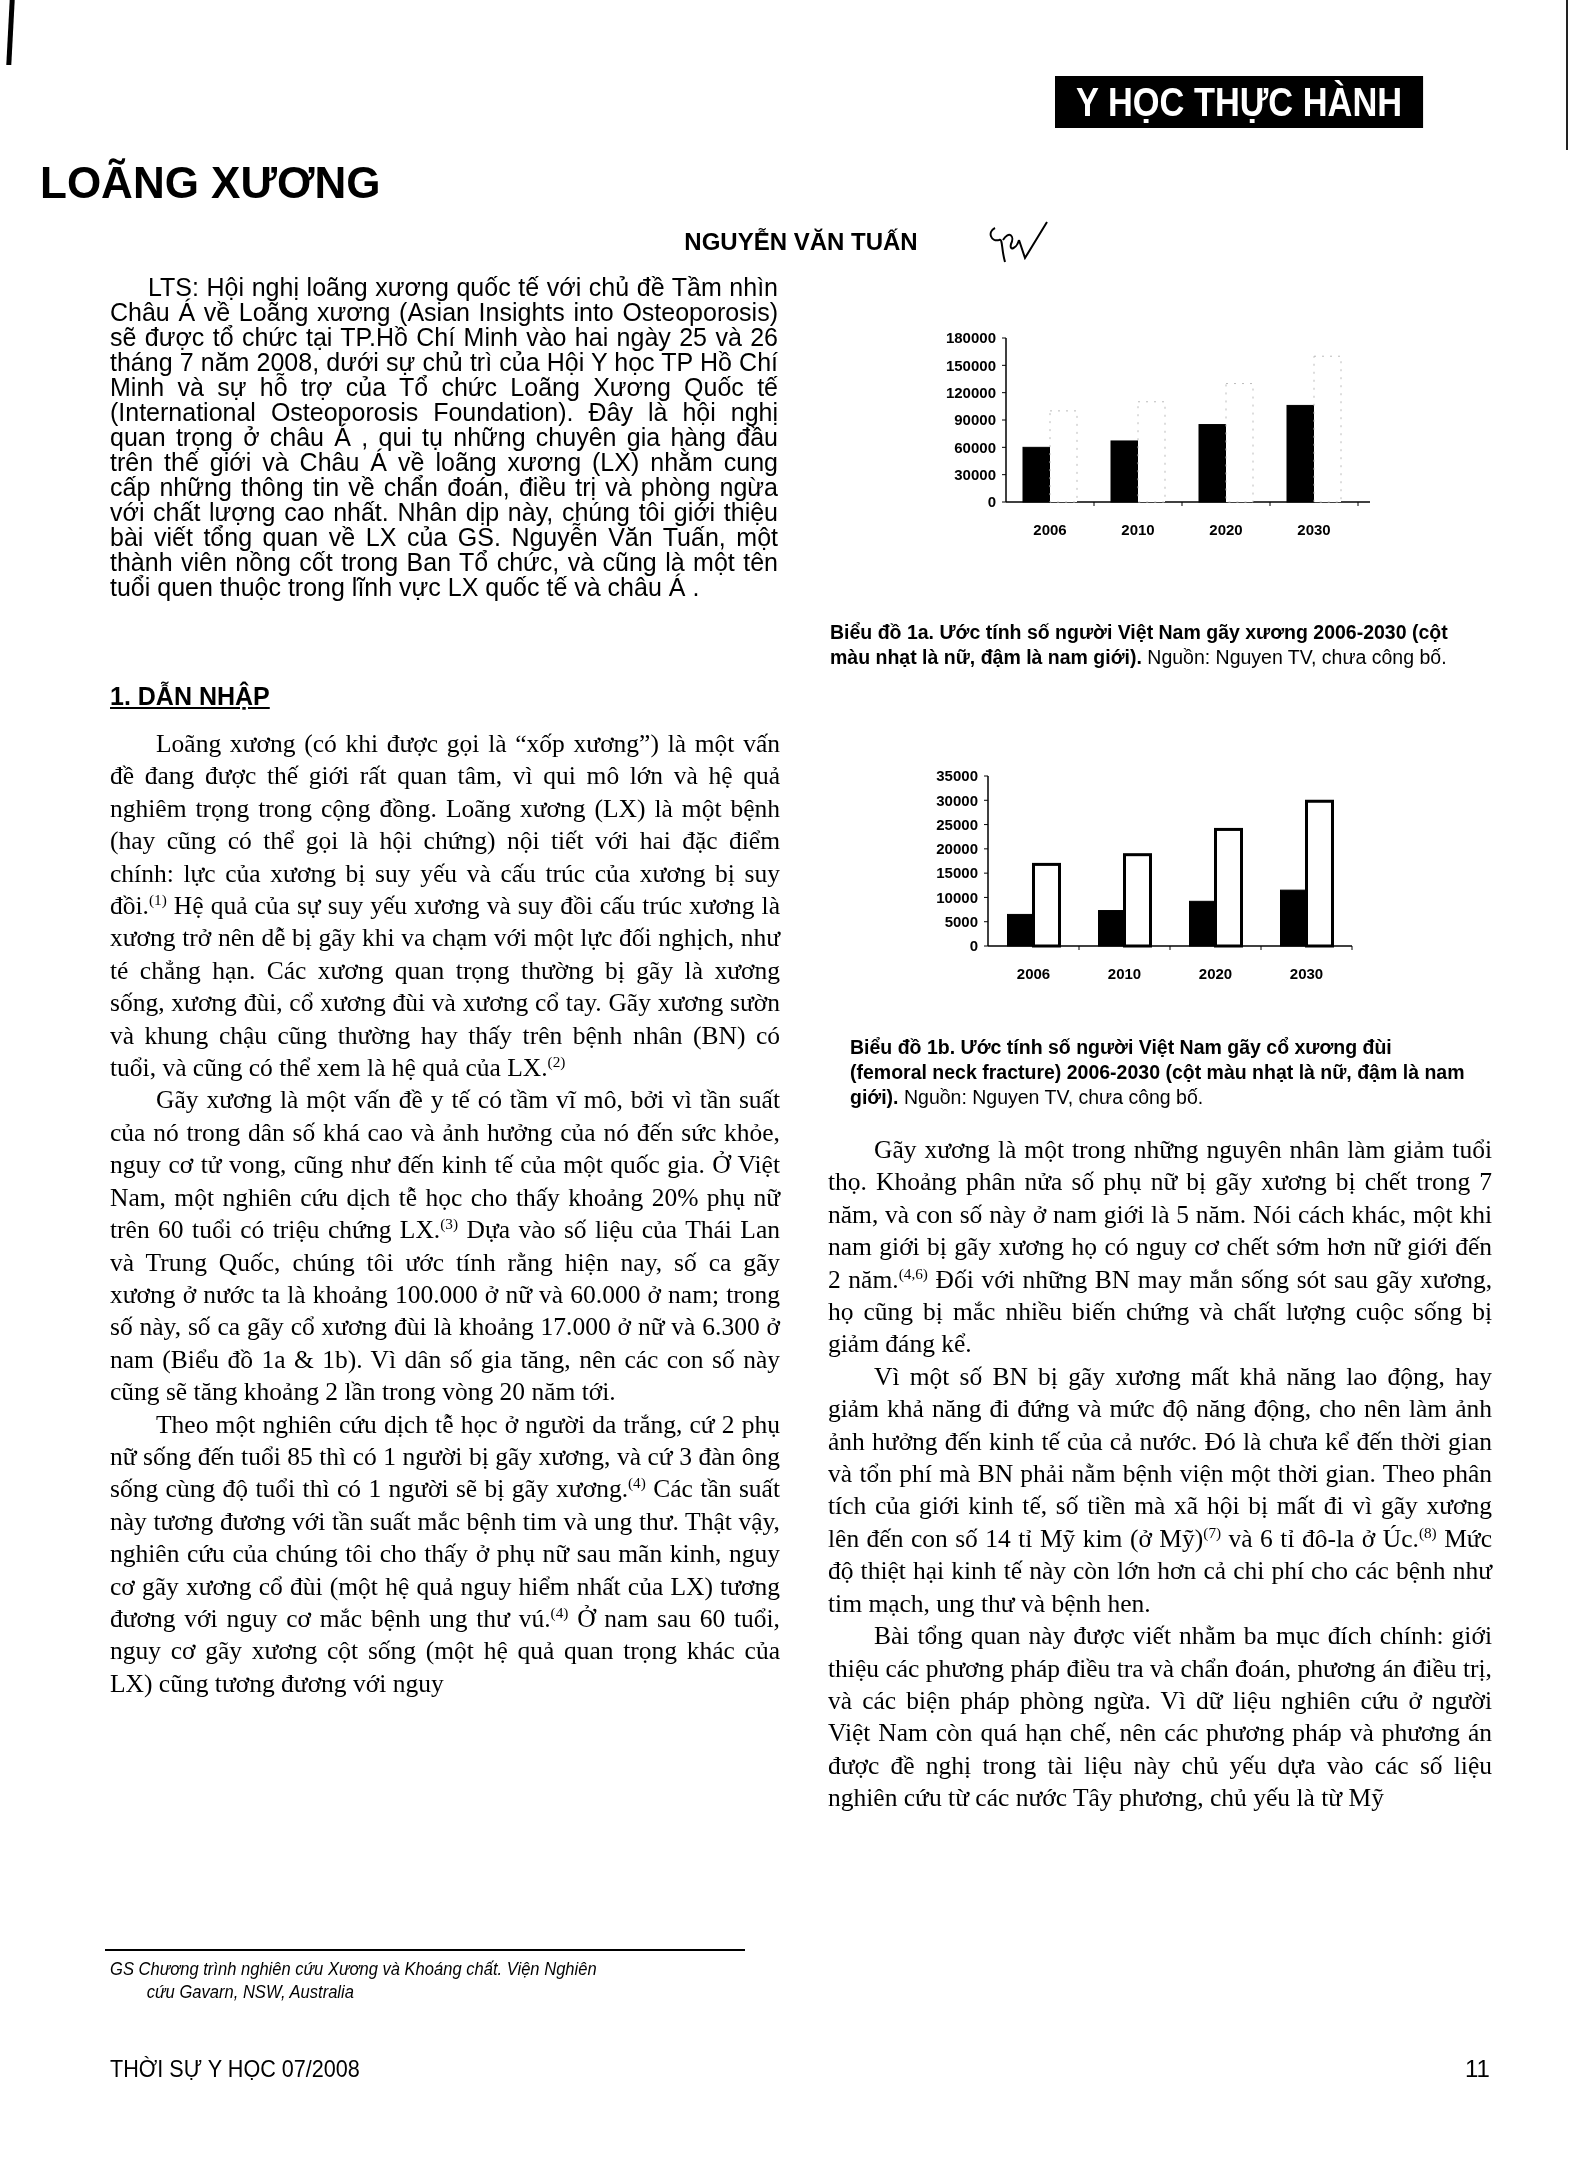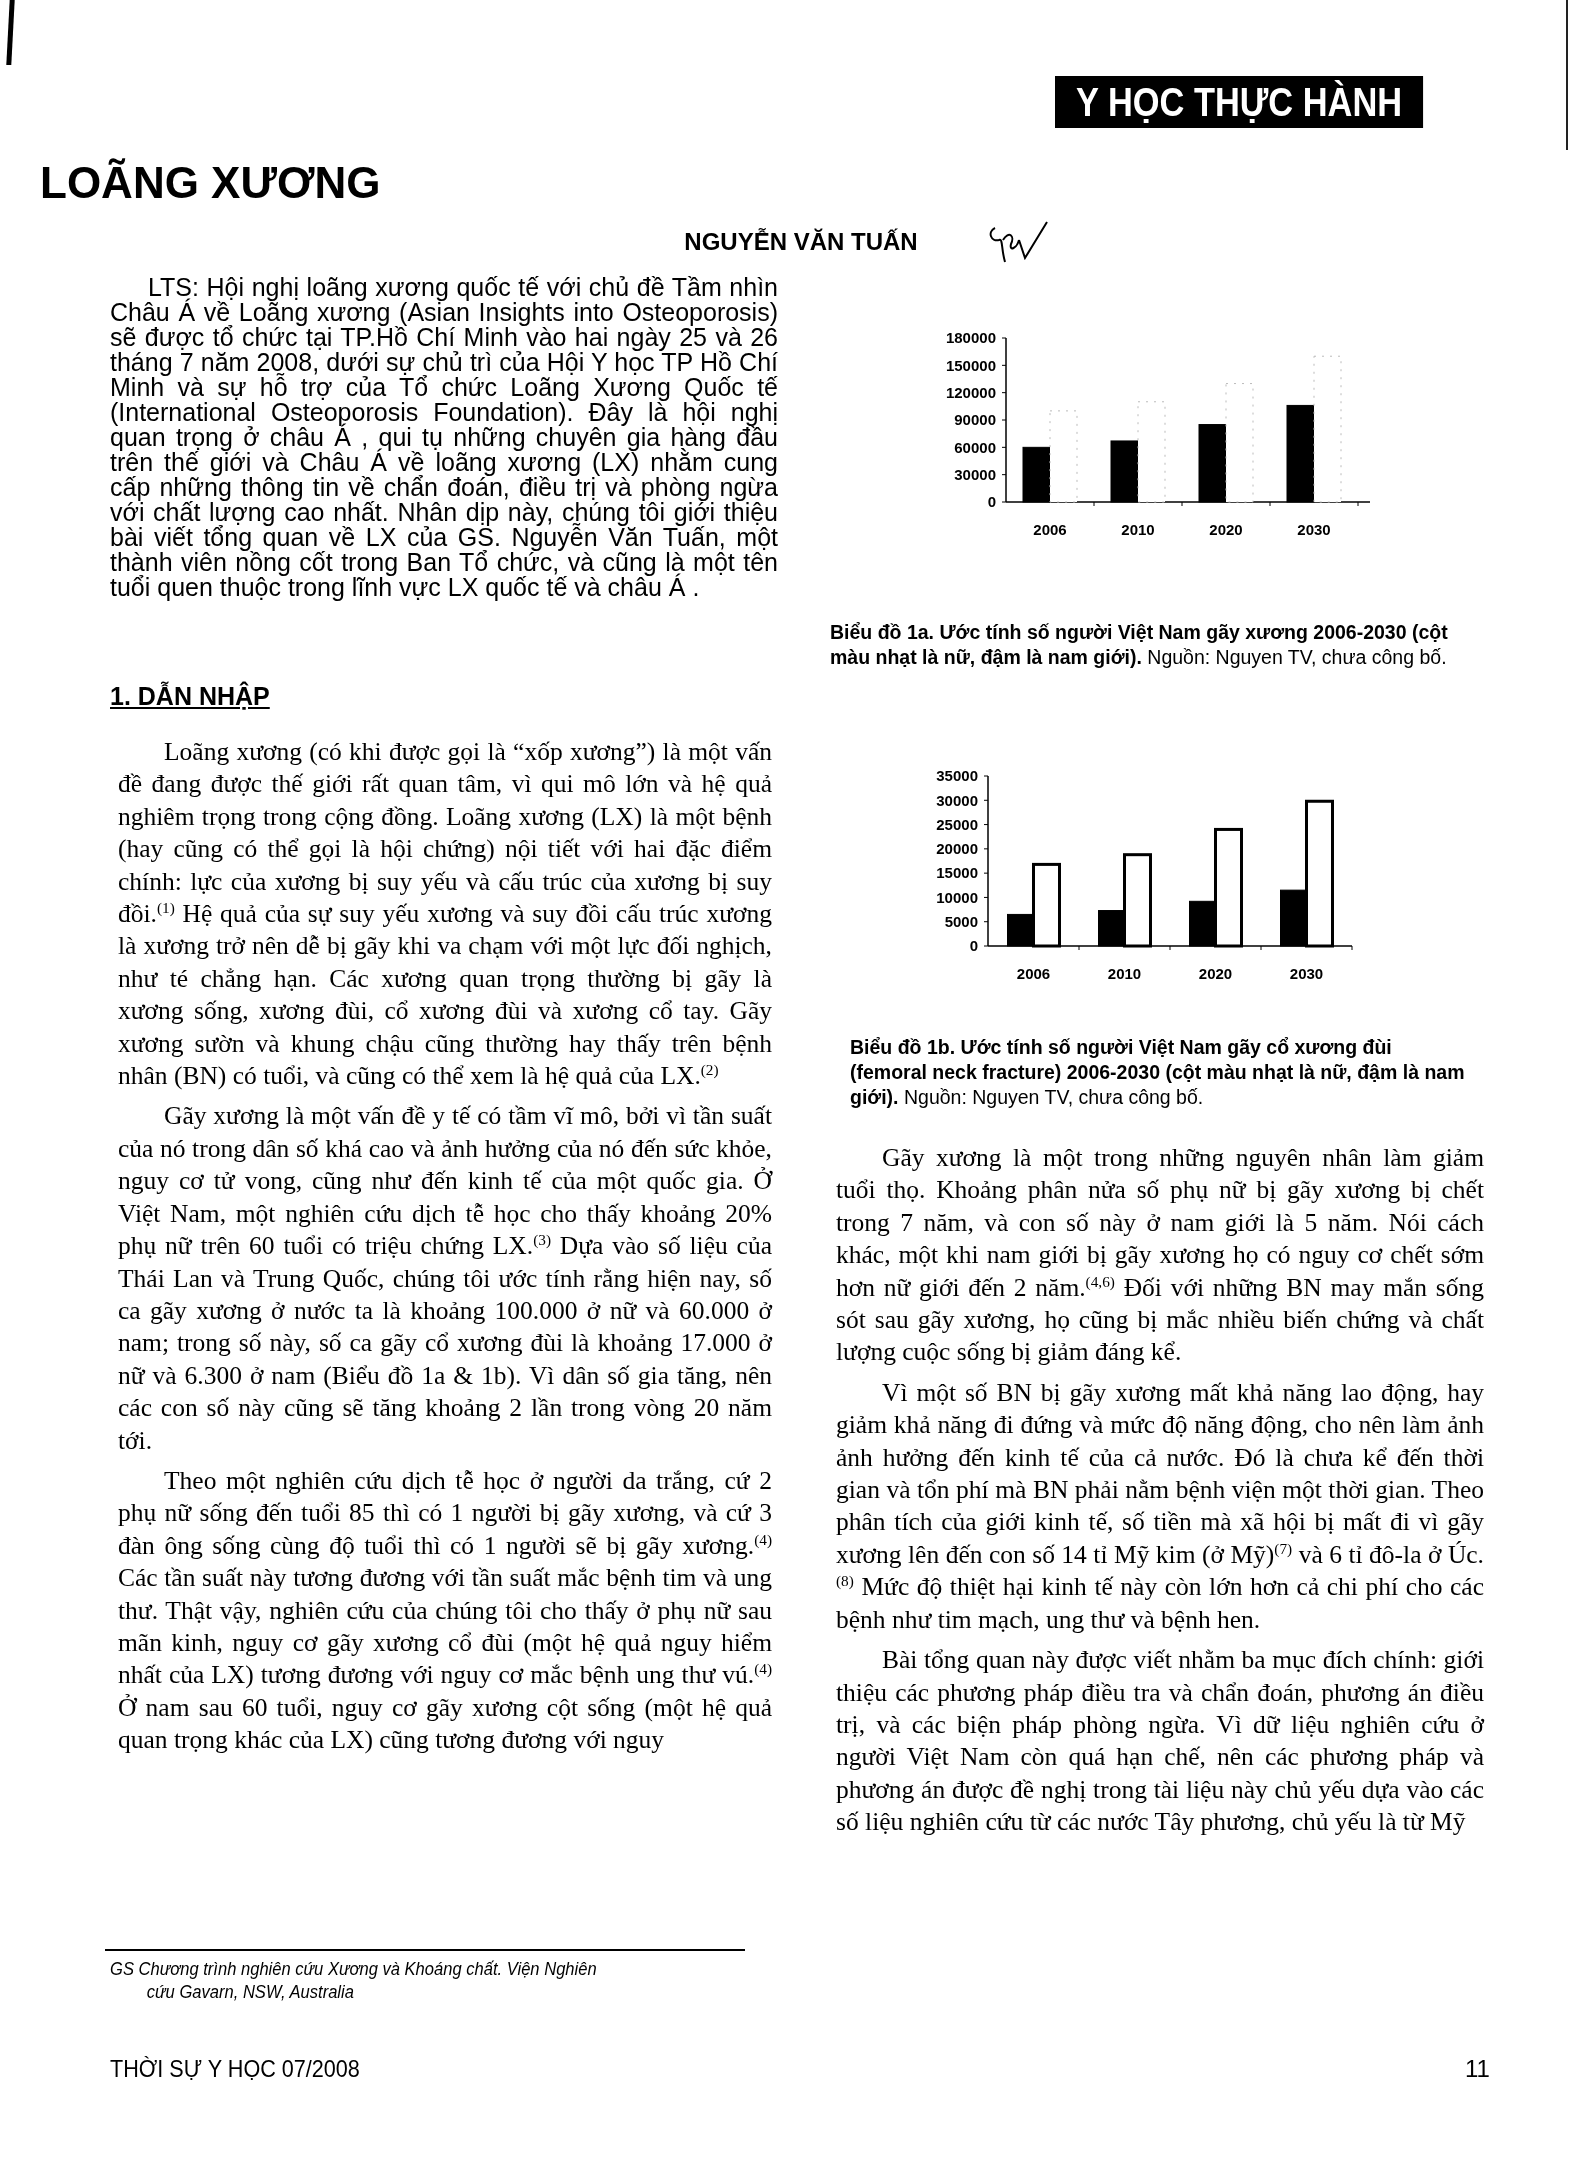--- a/index.html
+++ b/index.html
@@ -12,21 +12,21 @@
     text-align: center; letter-spacing: 0px; transform: scaleX(0.86); transform-origin: left center; white-space: nowrap; }
   .title { left: 0; width: 1572px; top: 158px; text-align: left; font-family: "Liberation Sans", sans-serif;
     font-weight: bold; font-size: 44px; padding-left: 40px; box-sizing: border-box; }
   .author { left: 0; width: 1572px; top: 228px; text-align: center; font-family: "Liberation Sans", sans-serif;
     font-weight: bold; font-size: 24px; padding-left: 30px; box-sizing: border-box; }
   .signature { left: 985px; top: 218px; width: 70px; height: 50px; }
   .lts { left: 110px; top: 275px; width: 668px; font-family: "Liberation Sans", sans-serif; font-size: 25px;
     line-height: 25px; text-align: justify; text-indent: 38px; }
   .h1 { left: 110px; top: 682px; font-family: "Liberation Sans", sans-serif; font-weight: bold; font-size: 25px; text-decoration: underline; }
   .body-col { font-family: "Liberation Serif", serif; font-size: 25.5px; line-height: 32.4px; text-align: justify; }
-  .body-col p { margin: 8px; text-indent: 46px; }
+  .body-col p { margin: 0; text-indent: 46px; }
   .body-col p.noindent { text-indent: 0; }
   .left-col { left: 110px; top: 728px; width: 670px; }
   .right-col-top { left: 828px; top: 1134px; width: 664px; }
   sup { font-size: 0.6em; line-height: 0; }
   .footnote-rule { left: 105px; top: 1949px; width: 640px; height: 2px; background: #000; }
   .footnote { left: 110px; top: 1958px; width: 680px; font-family: "Liberation Sans", sans-serif; font-style: italic;
     font-size: 18px; line-height: 23px; transform: scaleX(0.92); transform-origin: left top; }
   .footnote .line2 { padding-left: 40px; display: block; }
   .journal { left: 110px; top: 2055px; font-family: "Liberation Sans", sans-serif; font-size: 24px; transform: scaleX(0.9); transform-origin: left top; }
   .page-num { left: 1465px; top: 2055px; font-family: "Liberation Sans", sans-serif; font-size: 24px; }

